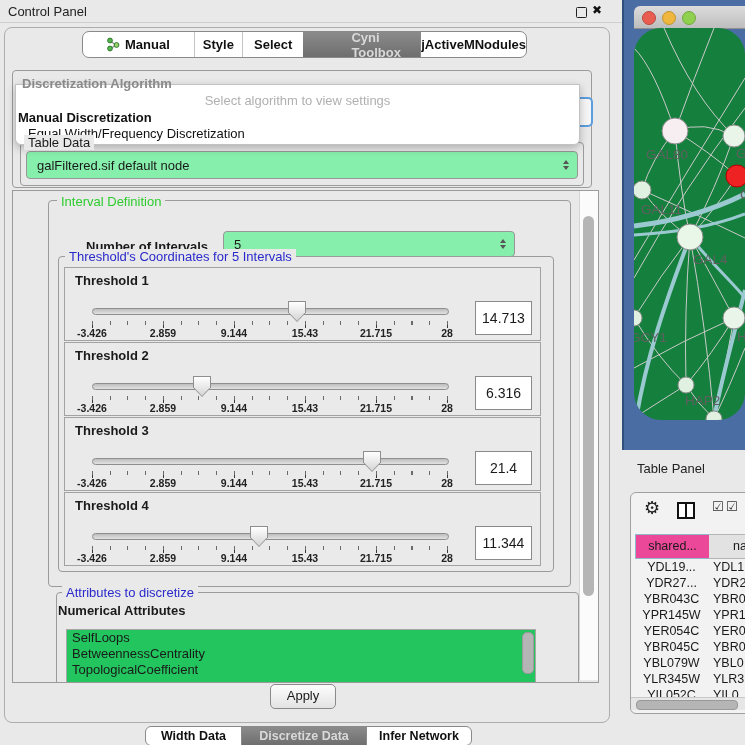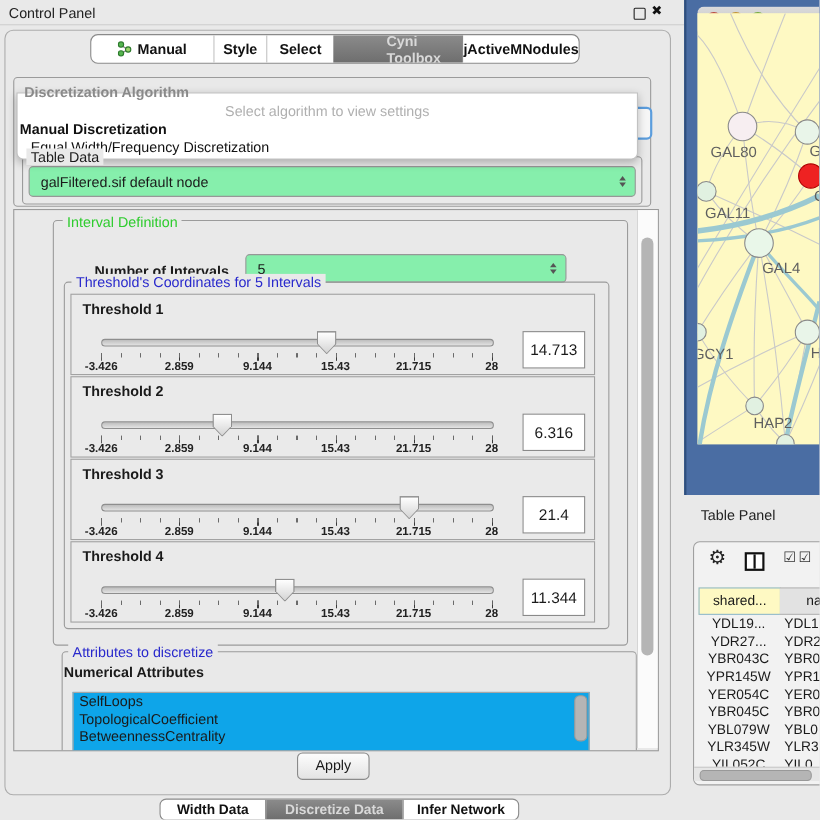--- a/index.html
+++ b/index.html
@@ -50,37 +50,37 @@
   .thumb-i{position:absolute;left:1px;top:1px;width:16px;height:19px;background:linear-gradient(#ffffff,#d4d4d4);
            clip-path:polygon(0 0,100% 0,100% 55%,50% 100%,0 55%);}
   .ticks-minor{position:absolute;left:27px;top:53px;width:356px;height:4px;
            background:repeating-linear-gradient(to right,#6a6a6a 0 1px,transparent 1px 17.75px);}
   .ticks-major{position:absolute;left:27px;top:53px;width:357px;height:7px;
            background:repeating-linear-gradient(to right,#3a3a3a 0 1px,transparent 1px 71px);}
   .tick-lab{position:absolute;top:59px;width:50px;text-align:center;font-size:10.5px;font-weight:bold;color:#222;}
   .thr-value{position:absolute;left:410px;top:33px;width:55px;height:32px;background:#fff;border:1px solid #8a8a8a;
              font-size:14px;text-align:center;line-height:32px;}
   
-  .attr-list{background:#0ea5e9;border:1px solid #a6a6a6;font-size:13px;overflow:hidden;}
+  .attr-list{background:#22c55e;border:1px solid #a6a6a6;font-size:13px;overflow:hidden;}
   .attr-item{height:16px;line-height:16px;padding-left:5px;white-space:nowrap;}
   .list-sb{position:absolute;right:1px;top:2px;width:10px;height:40px;background:#b5b5b5;border:1px solid #9a9a9a;border-radius:5px;}
   
   .apply-btn{left:270px;top:684px;width:64px;height:23px;background:linear-gradient(#fdfdfd,#e3e3e3);
              border:1px solid #8a8a8a;border-radius:5px;font-size:13px;text-align:center;line-height:22px;}
   .bottabs{left:145px;top:726px;height:18px;display:flex;background:#fff;border:1px solid #8a8a8a;
            border-radius:6px;overflow:hidden;font-size:12.5px;font-weight:bold;}
   .bottab{display:flex;align-items:center;justify-content:center;height:100%;color:#111;border-right:1px solid #8a8a8a;}
   .bottab:last-child{border-right:none;}
   .bottab.selected{background:linear-gradient(#8b8b8b,#6e6e6e);color:#d9d9d9;}
   
   .netframe{left:622px;top:0;width:123px;height:450px;background:#4a6da3;border-left:2px solid #2f4f7d;}
   .mac-titlebar{left:634px;top:6px;width:111px;height:22px;background:linear-gradient(#dcdcdc,#bdbdbd);
                 border-bottom:1px solid #8f8f8f;border-radius:6px 0 0 0;}
   .light{position:absolute;top:5px;width:12px;height:12px;border-radius:50%;}
-  .canvas{left:634px;top:12px;width:111px;height:392px;background:#fef9c3;overflow:hidden;}
+  .canvas{left:634px;top:28px;width:111px;height:392px;background:#15803d;overflow:hidden;border-radius:27px;}
   .tp-label{left:637px;top:461px;font-size:13px;color:#222;}
   .tp-box{left:630px;top:492px;width:120px;height:220px;background:#f2f2f2;border:1px solid #a0a0a0;border-radius:6px 0 0 6px;overflow:hidden;}
   .gear{position:absolute;left:13px;top:4px;font-size:18px;color:#222;}
   .split-ic{position:absolute;left:46px;top:9px;width:14px;height:13px;border:2px solid #111;background:#fff;}
   .split-ic div{position:absolute;left:6px;top:0;width:2px;height:13px;background:#111;}
   .chk{position:absolute;top:6px;font-size:13px;color:#333;}
   .tp-hcell{position:absolute;top:41px;height:23px;font-size:12.5px;text-align:center;line-height:23px;overflow:hidden;white-space:nowrap;}
   .tp-row{position:absolute;left:0;width:120px;height:16px;font-size:12.5px;}
   .tp-c1{position:absolute;left:4px;width:73px;text-align:center;line-height:16px;overflow:hidden;white-space:nowrap;}
   .tp-c2{position:absolute;left:79px;width:41px;padding-left:3px;line-height:16px;overflow:hidden;white-space:nowrap;}
@@ -232,22 +232,22 @@
       <span class="tick-lab" style="left:286px;">21.715</span>
       <span class="tick-lab" style="left:357px;">28</span>
       <div class="thr-value">11.344</div>
     </div>
 
     <div class="abs groupbox" style="left:43px;top:401px;width:521px;height:95px;"></div>
     <div class="abs grouplabel blue-title" style="left:49px;top:394px;">Attributes to discretize</div>
     <div class="abs bold" style="left:45px;top:412px;font-size:13px;">Numerical Attributes</div>
     <div class="abs attr-list" style="left:53px;top:438px;width:468px;height:52px;">
       <div class="attr-item">SelfLoops</div>
+      <div class="attr-item">BetweennessCentrality</div>
       <div class="attr-item">TopologicalCoefficient</div>
-      <div class="attr-item">BetweennessCentrality</div>
       <div class="list-sb"></div>
     </div>
 
     <div class="abs vsb-track">
       <div class="abs vsb-thumb"></div>
     </div>
   </div>
 
   <div class="abs apply-btn">Apply</div>
 
@@ -330,21 +330,21 @@
 
   <div class="abs tp-label">Table Panel</div>
   <div class="abs tp-box">
     <div class="gear">⚙</div>
     <div class="split-ic">
         <div></div>
       </div>
     <div class="chk" style="left:81px;">☑</div>
     <div class="chk" style="left:95px;">☑</div>
 
-    <div class="tp-hcell" style="left:4px;width:73px;background:#fef9c3;border:1px solid #8fb8cc;">shared...</div>
+    <div class="tp-hcell" style="left:4px;width:73px;background:#ec4899;border:1px solid #8fb8cc;">shared...</div>
     <div class="tp-hcell" style="left:78px;width:42px;background:#e2e2e2;border:1px solid #b5b5b5;border-left:none;text-align:left;padding-left:24px;">na</div>
 
     <div class="tp-row" style="top:66px;">
       <div class="tp-c1">YDL19...</div>
       <div class="tp-c2">YDL1</div>
       </div>
     <div class="tp-row" style="top:82px;">
       <div class="tp-c1">YDR27...</div>
       <div class="tp-c2">YDR2</div>
       </div>

